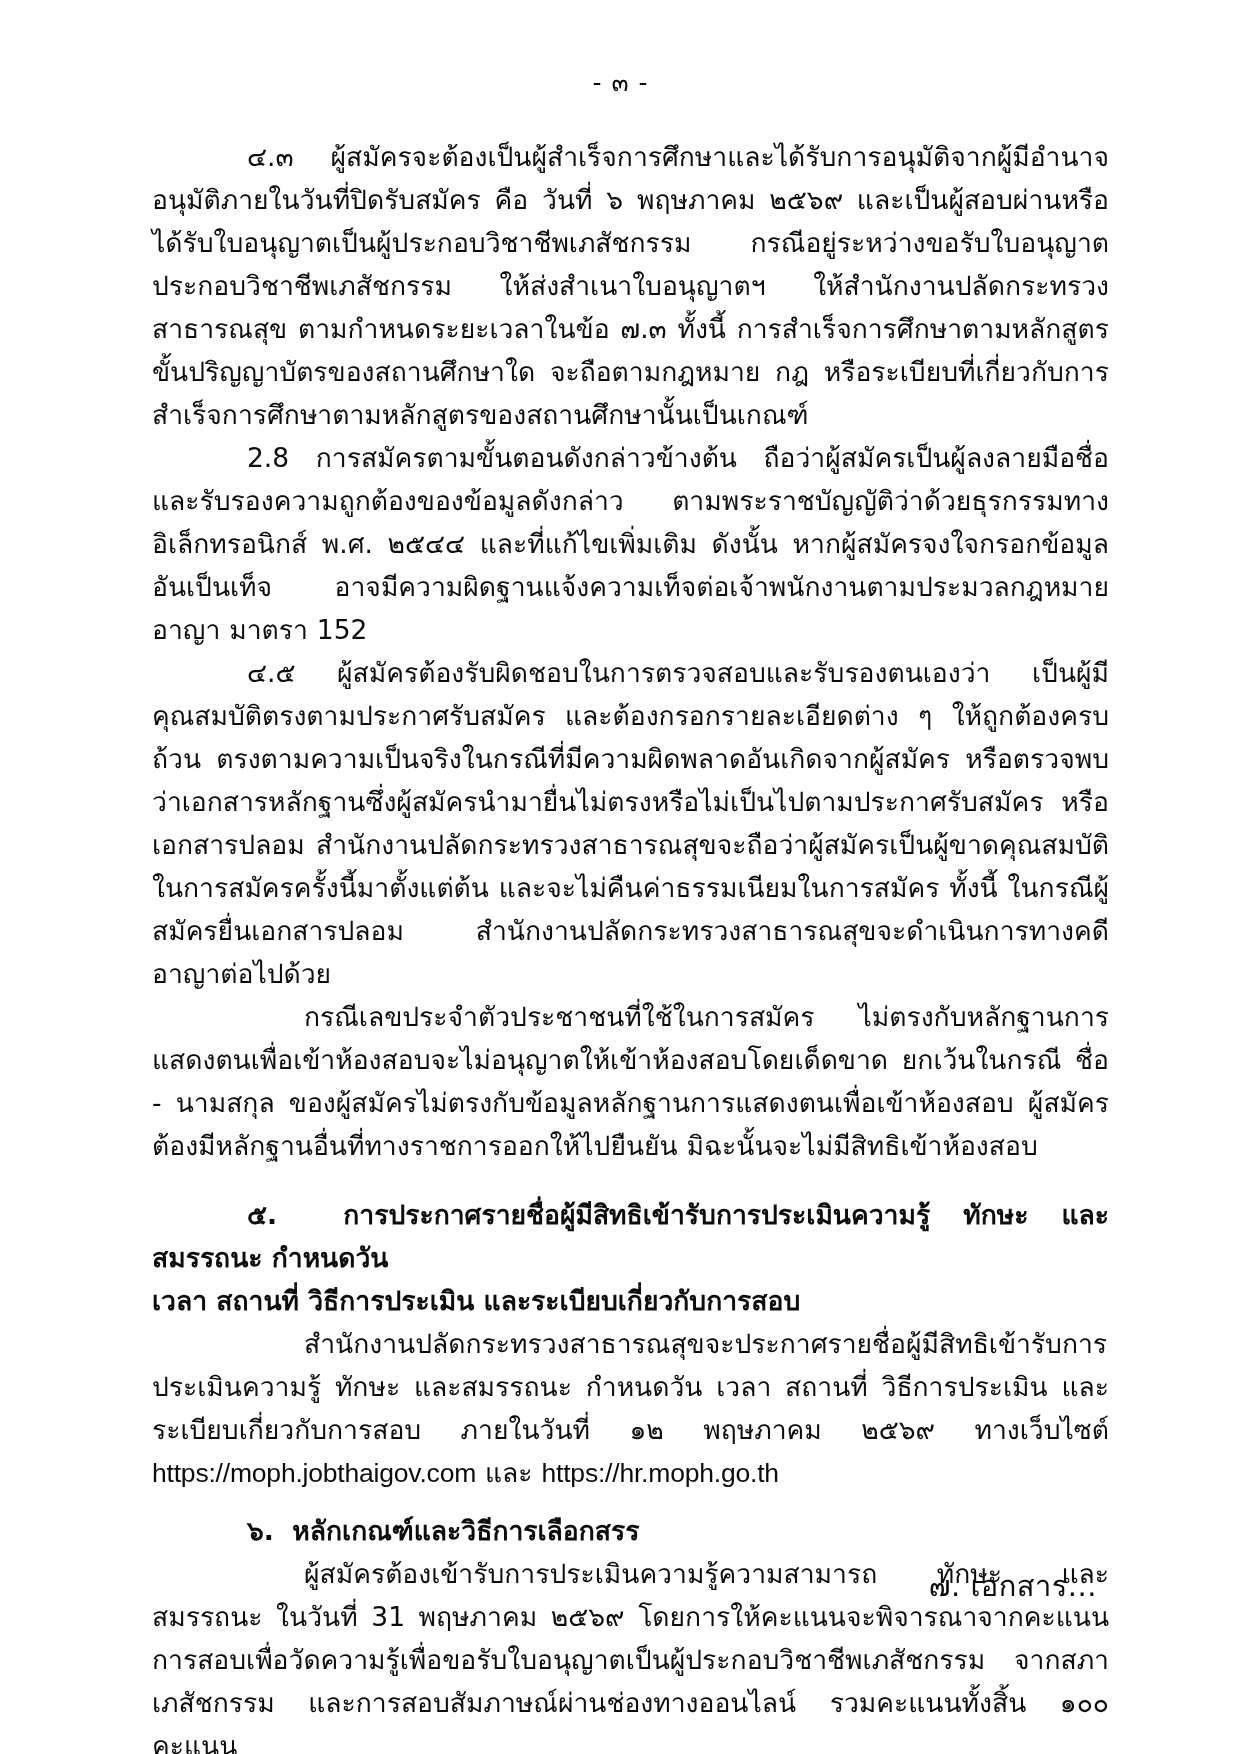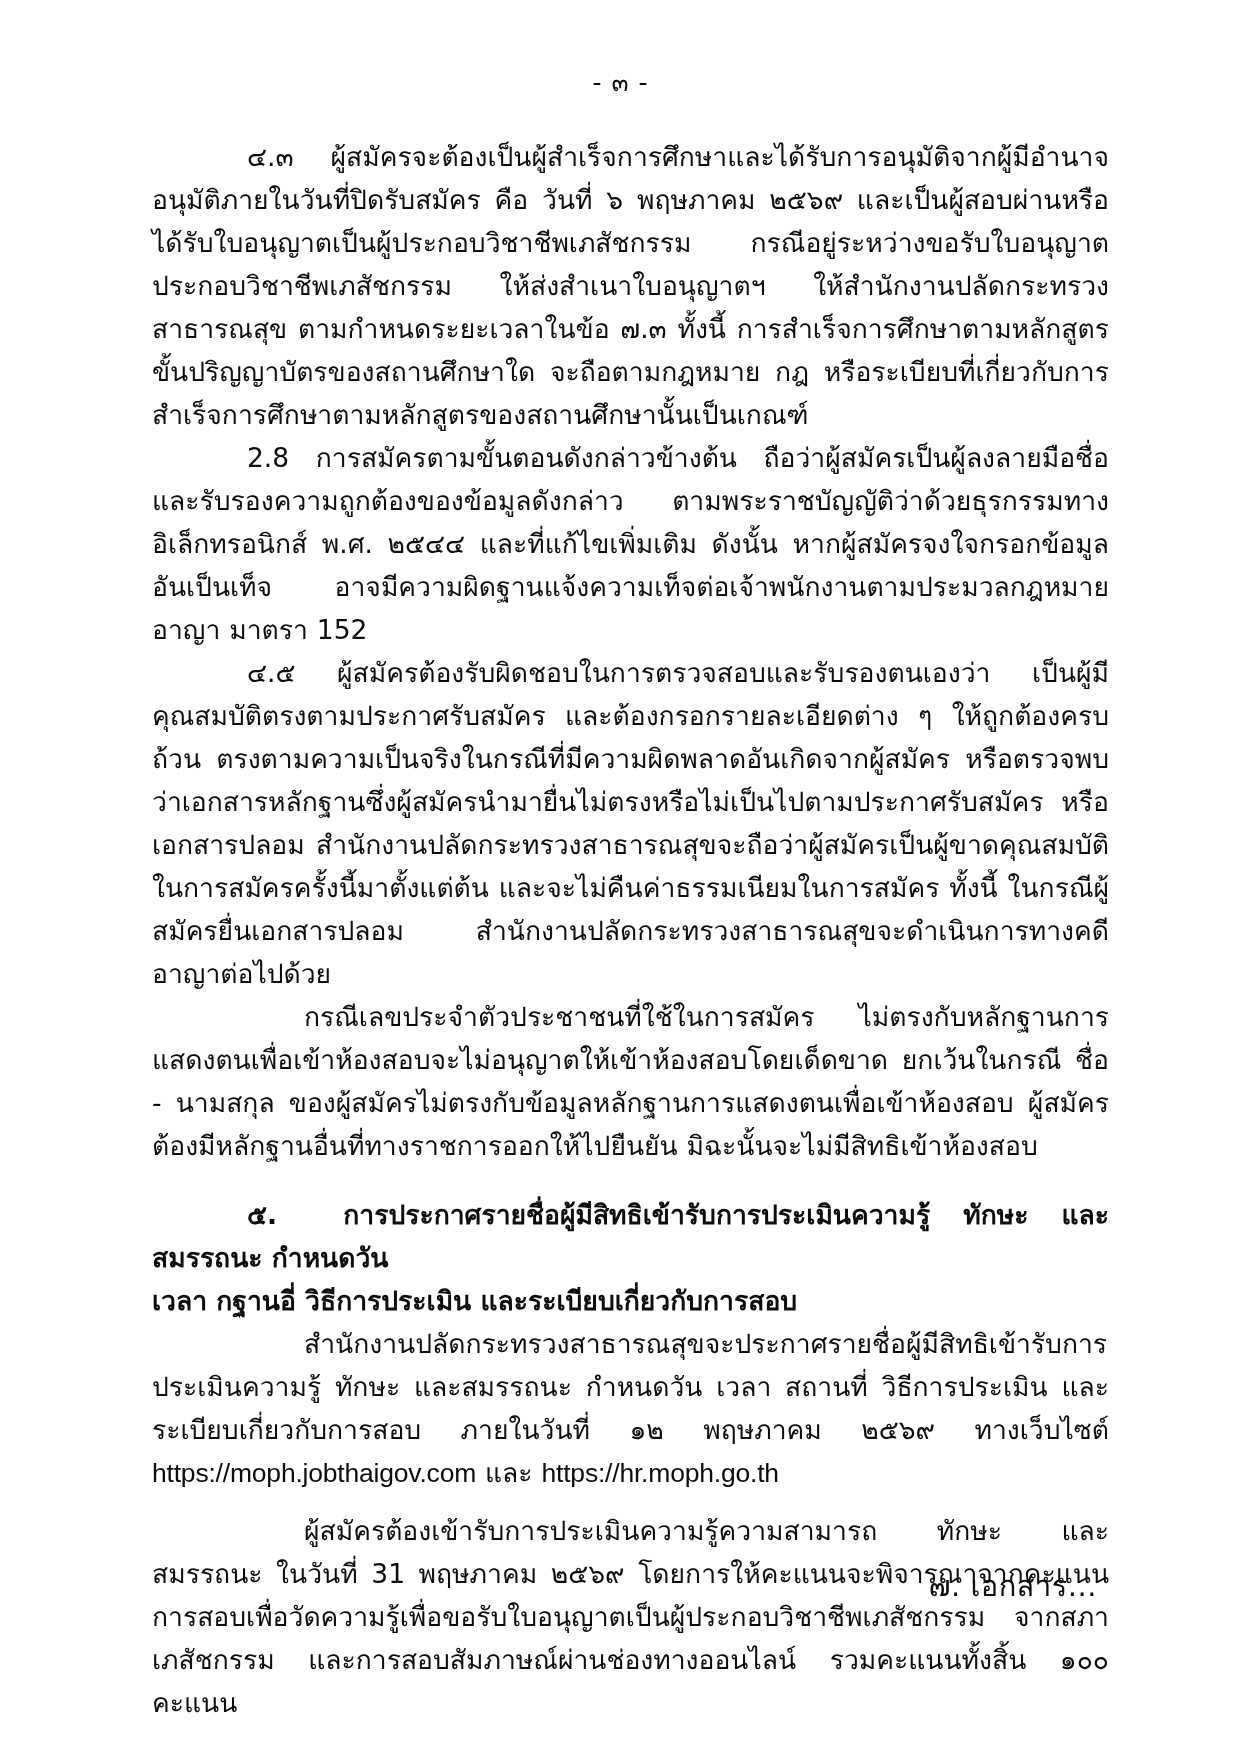--- a/index.html
+++ b/index.html
@@ -107,26 +107,27 @@
 
     <p class="para indent"><span>2.8</span>&nbsp;<span>การสมัครตามขั้นตอนดังกล่าวข้างต้น ถือว่าผู้สมัครเป็นผู้ลงลายมือชื่อและรับรองความถูกต้องของข้อมูลดังกล่าว ตามพระราชบัญญัติว่าด้วยธุรกรรมทางอิเล็กทรอนิกส์ พ.ศ. ๒๕๔๔ และที่แก้ไขเพิ่มเติม ดังนั้น หากผู้สมัครจงใจกรอกข้อมูลอันเป็นเท็จ อาจมีความผิดฐานแจ้งความเท็จต่อเจ้าพนักงานตามประมวลกฎหมายอาญา มาตรา 152</span></p>
 
     <p class="para indent"><span>๔.๕</span>&nbsp;<span>ผู้สมัครต้องรับผิดชอบในการตรวจสอบและรับรองตนเองว่า เป็นผู้มีคุณสมบัติตรงตามประกาศรับสมัคร และต้องกรอกรายละเอียดต่าง ๆ ให้ถูกต้องครบถ้วน ตรงตามความเป็นจริงในกรณีที่มีความผิดพลาดอันเกิดจากผู้สมัคร หรือตรวจพบว่าเอกสารหลักฐานซึ่งผู้สมัครนำมายื่นไม่ตรงหรือไม่เป็นไปตามประกาศรับสมัคร หรือเอกสารปลอม สำนักงานปลัดกระทรวงสาธารณสุขจะถือว่าผู้สมัครเป็นผู้ขาดคุณสมบัติในการสมัครครั้งนี้มาตั้งแต่ต้น และจะไม่คืนค่าธรรมเนียมในการสมัคร ทั้งนี้ ในกรณีผู้สมัครยื่นเอกสารปลอม สำนักงานปลัดกระทรวงสาธารณสุขจะดำเนินการทางคดีอาญาต่อไปด้วย</span></p>
 
     <p class="para indent-wide">กรณีเลขประจำตัวประชาชนที่ใช้ในการสมัคร ไม่ตรงกับหลักฐานการแสดงตนเพื่อเข้าห้องสอบจะไม่อนุญาตให้เข้าห้องสอบโดยเด็ดขาด ยกเว้นในกรณี ชื่อ - นามสกุล ของผู้สมัครไม่ตรงกับข้อมูลหลักฐานการแสดงตนเพื่อเข้าห้องสอบ ผู้สมัครต้องมีหลักฐานอื่นที่ทางราชการออกให้ไปยืนยัน มิฉะนั้นจะไม่มีสิทธิเข้าห้องสอบ</p>
 
     <div class="gap-md"></div>
 
     <p class="heading"><span>๕.</span>&nbsp;&nbsp;<span>การประกาศรายชื่อผู้มีสิทธิเข้ารับการประเมินความรู้ ทักษะ และสมรรถนะ กำหนดวัน</span></p>
-    <p class="heading no-indent">เวลา กฐานอี่ วิธีการประเมิน และระเบียบเกี่ยวกับการสอบ</p>
+    <p class="heading no-indent">เวลา สถานที่ วิธีการประเมิน และระเบียบเกี่ยวกับการสอบ</p>
 
     <p class="para indent-wide"><span>สำนักงานปลัดกระทรวงสาธารณสุขจะประกาศรายชื่อผู้มีสิทธิเข้ารับการประเมินความรู้ ทักษะ และสมรรถนะ กำหนดวัน เวลา สถานที่ วิธีการประเมิน และระเบียบเกี่ยวกับการสอบ ภายในวันที่ </span><span class="b">๑๒ พฤษภาคม ๒๕๖๙</span><span> ทางเว็บไซต์ </span><span class="latin">https://moph.jobthaigov.com</span><span> และ </span><span class="latin">https://hr.moph.go.th</span></p>
 
     <div class="gap-sm"></div>
 
+    <p class="heading"><span>๖.</span>&nbsp;&nbsp;<span>หลักเกณฑ์และวิธีการเลือกสรร</span></p>
 
     <p class="para indent-wide"><span>ผู้สมัครต้องเข้ารับการประเมินความรู้ความสามารถ ทักษะ และสมรรถนะ ในวันที่ </span><span class="b">31 พฤษภาคม ๒๕๖๙</span><span> โดยการให้คะแนนจะพิจารณาจากคะแนนการสอบเพื่อวัดความรู้เพื่อขอรับใบอนุญาตเป็นผู้ประกอบวิชาชีพเภสัชกรรม จากสภาเภสัชกรรม และการสอบสัมภาษณ์ผ่านช่องทางออนไลน์ รวมคะแนนทั้งสิ้น ๑๐๐ คะแนน</span></p>
 
   </div>
 
   <div class="footer-note">๗.  เอกสาร...</div>
 
 </div>
 
 </body></html>

